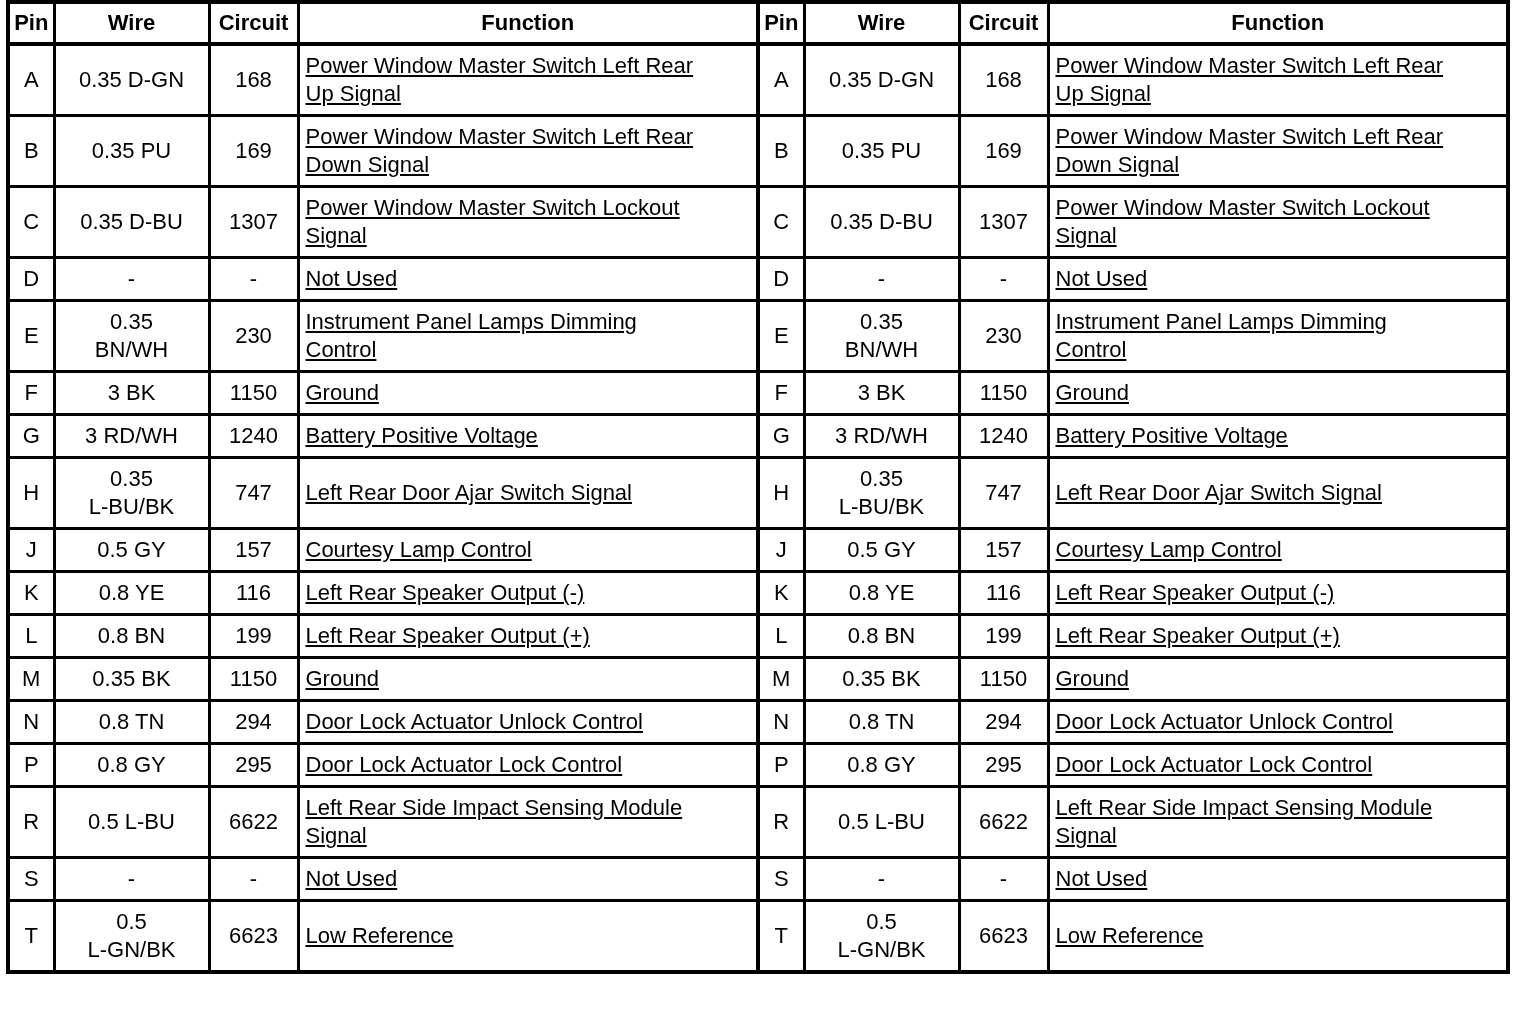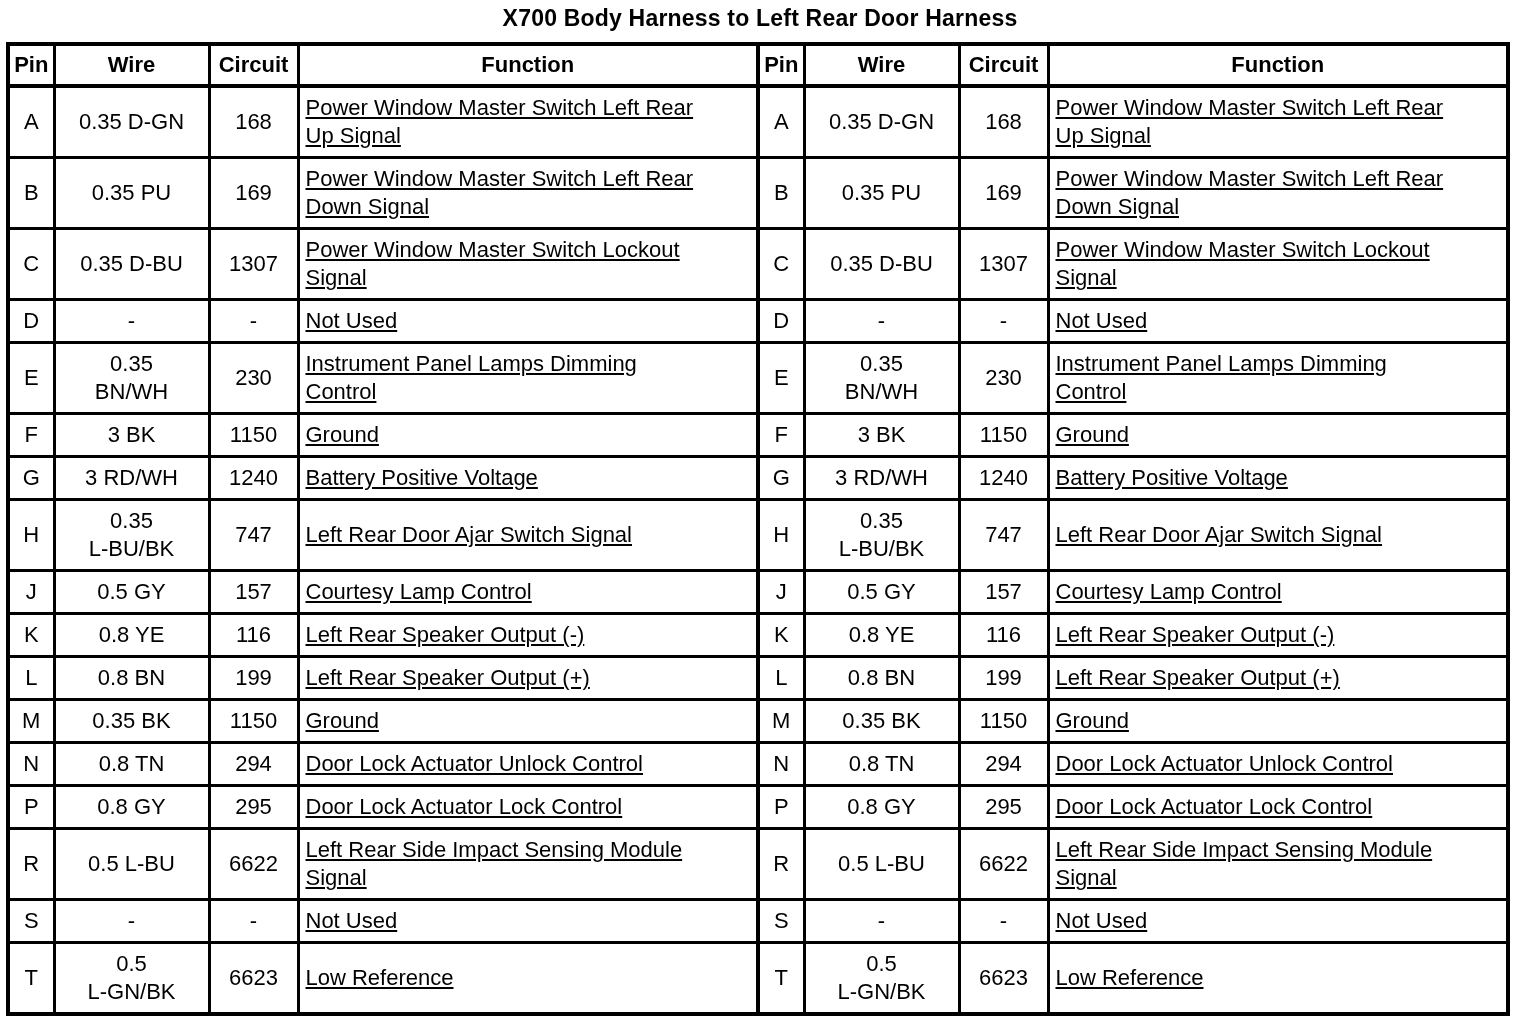--- a/index.html
+++ b/index.html
@@ -74,21 +74,20 @@
   col.c-pin      { width: 46px; }
   col.c-wire     { width: 155px; }
   col.c-circuit  { width: 89px; }
   col.c-function { width: auto; }
 </style>
 </head>
 <body>
 
 <div class="page">
 
-  <div class="title">X700 Body Harness to Left Rear Door Harness</div>
 
   <div class="tables">
 
     <table class="pinout">
       <colgroup>
         <col class="c-pin">
           <col class="c-wire">
           <col class="c-circuit">
           <col class="c-function">
       </colgroup>

